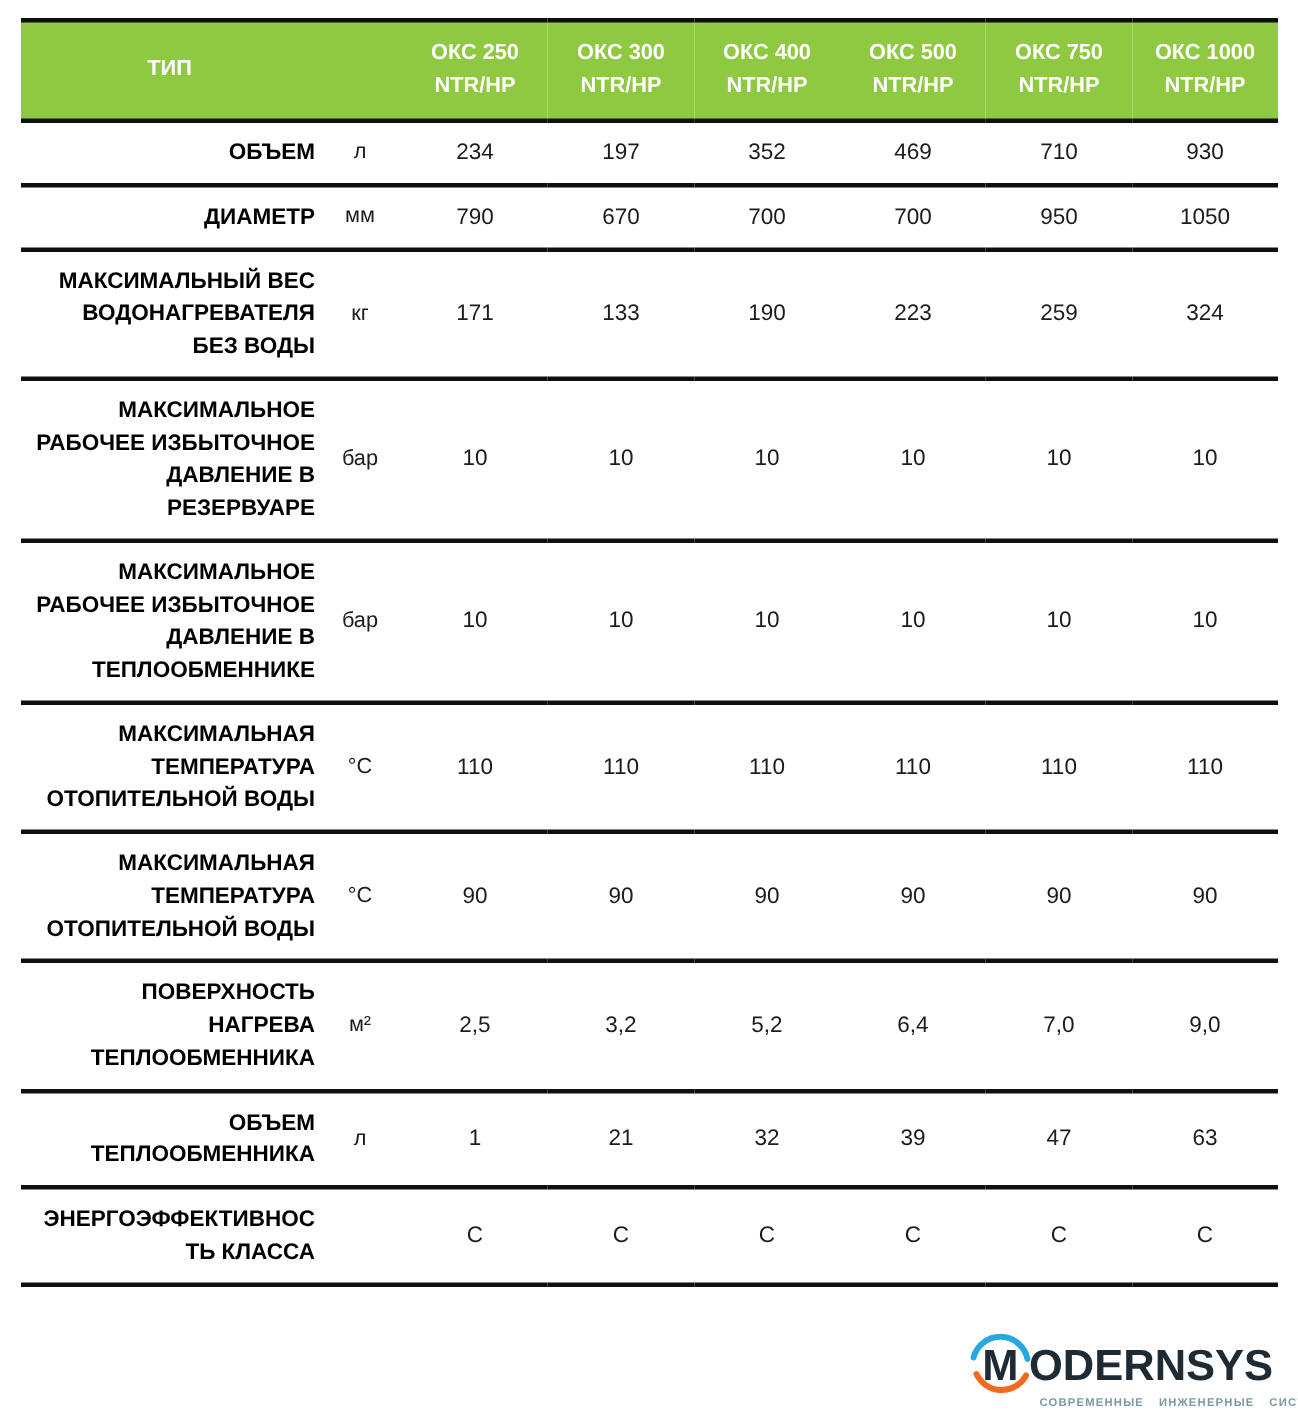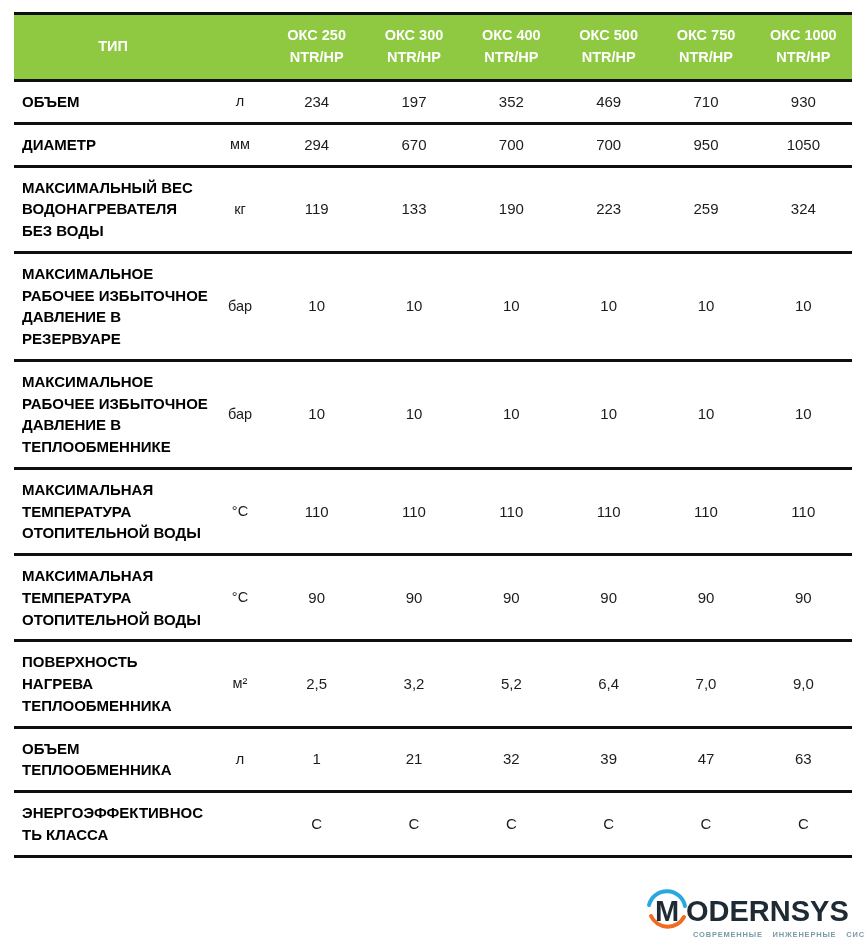--- a/index.html
+++ b/index.html
@@ -40,21 +40,21 @@
     border-bottom: 3px solid #0f0f0f;
   }
   table.spec tbody th,
   table.spec tbody td {
     border-bottom: 3px solid #0f0f0f;
     vertical-align: middle;
     padding-top: 9px;
     padding-bottom: 9px;
   }
   table.spec tbody th.row-label {
-    text-align: left;
+    text-align: right;
     font-size: 15px;
     font-weight: bold;
     color: #000000;
     line-height: 1.45;
     white-space: pre-line;
     padding-left: 8px;
     padding-right: 2px;
   }
   table.spec tbody td {
     text-align: center;
@@ -153,34 +153,34 @@
           <td class="value">197</td>
           <td class="value">352</td>
           <td class="value">469</td>
           <td class="value">710</td>
           <td class="value">930</td>
         </tr>
         <tr>
     <th class="row-label">ДИАМЕТР</th>
     <td class="unit">мм</td>
 
-  <td class="value">294</td>
+  <td class="value">790</td>
           <td class="value">670</td>
           <td class="value">700</td>
           <td class="value">700</td>
           <td class="value">950</td>
           <td class="value">1050</td>
         </tr>
         <tr>
     <th class="row-label">МАКСИМАЛЬНЫЙ ВЕС
 ВОДОНАГРЕВАТЕЛЯ
 БЕЗ ВОДЫ</th>
     <td class="unit">кг</td>
 
-  <td class="value">119</td>
+  <td class="value">171</td>
           <td class="value">133</td>
           <td class="value">190</td>
           <td class="value">223</td>
           <td class="value">259</td>
           <td class="value">324</td>
         </tr>
         <tr>
     <th class="row-label">МАКСИМАЛЬНОЕ
 РАБОЧЕЕ ИЗБЫТОЧНОЕ
 ДАВЛЕНИЕ В

